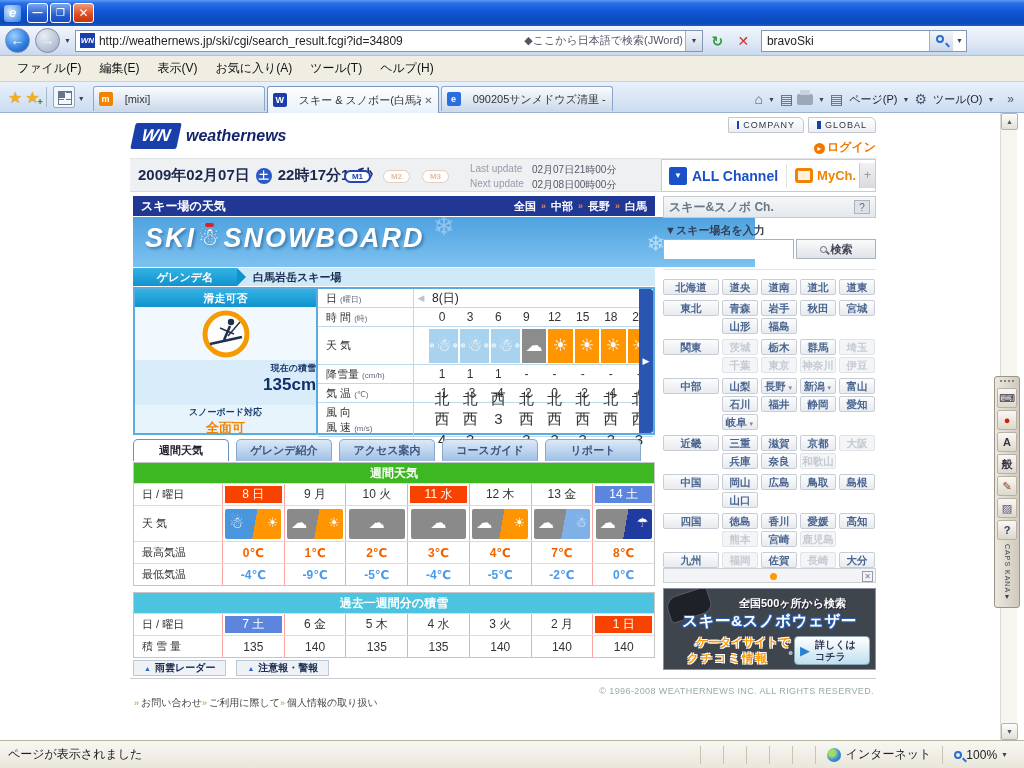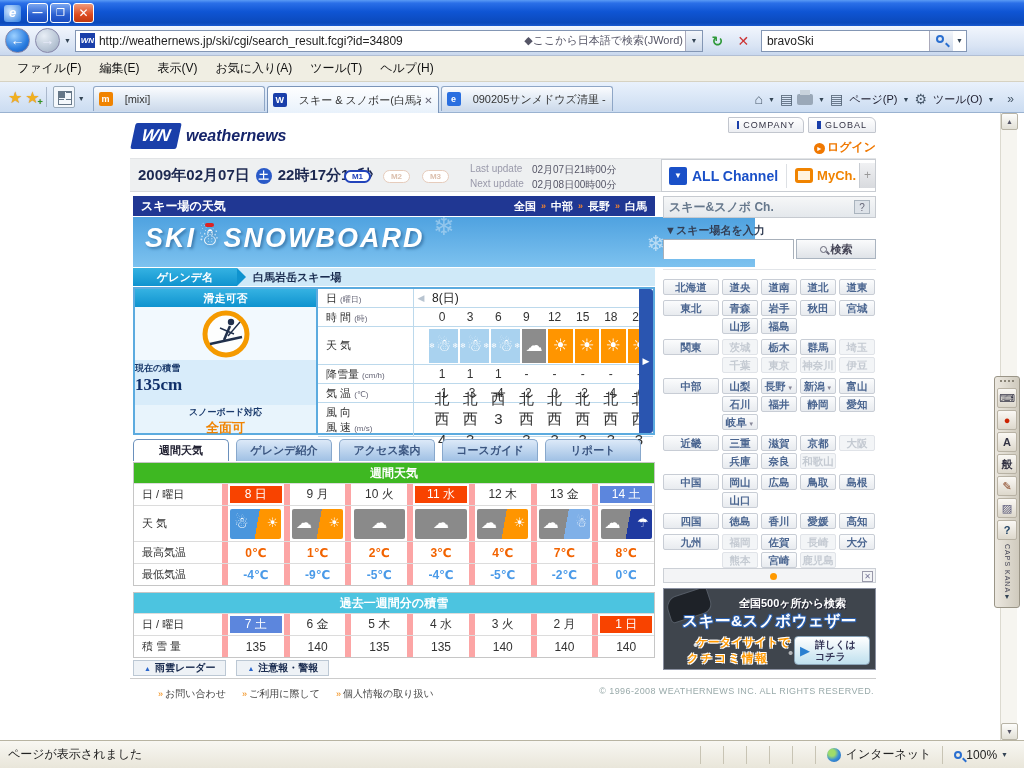--- a/index.html
+++ b/index.html
@@ -191,21 +191,21 @@
   .resort-label::after { content:""; position:absolute; right:-9px; top:0; border-left:9px solid #0f93cf;
     border-top:9px solid transparent; border-bottom:9px solid transparent; z-index:2; }
   .resort-name { flex:1; background:#cfe9f8; color:#1a2c50; font-size:11px; font-weight:bold;
     line-height:18px; padding-left:16px; }
 
   .hourly { left:133px; top:174px; width:522px; height:148px; background:#5cabdf; padding:2px; display:flex; }
   .hpanel { width:181px; background:#fff; display:flex; flex-direction:column; margin-right:2px; }
   .ridebar { height:18px; background:linear-gradient(180deg,#35b2e2,#0f93cf); color:#fff; font-size:11px;
     font-weight:bold; text-align:center; line-height:18px; }
   .iconarea { height:62px; background:#f2f9fe; display:flex; align-items:center; justify-content:center; }
-  .deptharea { height:52px; background:#d8ecfa; text-align:left;font-family:Liberation Serif, serif; }
+  .deptharea { height:52px; background:#d8ecfa; text-align:right; }
   .depthlabel { font-size:9px; font-weight:bold; color:#1a3a6c; padding-top:2px; }
   .depthval { font-size:17px; font-weight:bold; color:#10306a; }
   .boardarea { height:28px; background:#e8f4fc; text-align:center; }
   .boardlabel { font-size:9px; font-weight:bold; color:#1a3a6c; padding-top:1px; }
   .boardval { font-size:13px; font-weight:bold; color:#f08300; }
   .hgrid { position:relative; flex:1; background:#fff; }
   .hrow { display:flex; border-bottom:1px solid #bcd9ec; align-items:center; }
   .hrow:last-child { border-bottom:none; }
   .hlabel { width:96px; padding-left:8px; font-size:11px; color:#333; border-right:1px solid #bcd9ec;
     align-self:stretch; display:flex; flex-direction:column; justify-content:center; }
@@ -233,21 +233,21 @@
     text-align:center; line-height:21px; }
   .ctab.active { background:#fff; color:#223; border-color:#6a90bc; }
 
   .wtable { left:133px; top:349px; width:522px; border:1px solid #c6c6c6; background:#fff; }
   .wtitle-bar { height:20px; background:#3eb822; color:#fff; font-size:12px; font-weight:bold;
     text-align:center; line-height:20px; }
   .wtitle-bar.cyan { background:#4cc4e0; }
   .trow { display:flex; border-top:1px solid #dcdcdc; align-items:center; }
   .tlabel { width:88px; font-size:11px; color:#333; padding-left:8px; align-self:stretch;
     display:flex; align-items:center; }
-  .tcell { flex:1; border-left:6px solid #fca5a5; text-align:center; font-size:12px; color:#333;
+  .tcell { flex:1; border-left:1px solid #fca5a5; text-align:center; font-size:12px; color:#333;
     align-self:stretch; display:flex; align-items:center; justify-content:center; }
   .trow.days { height:22px; }
   .tcell.hot { background:#f84300; color:#fff; box-shadow:0 0 0 2px #fff inset; }
   .tcell.cold { background:#5c86dd; color:#fff; box-shadow:0 0 0 2px #fff inset; }
   .trow.icons { height:36px; }
   .trow.hi .tcell { color:#f26300; font-weight:bold; }
   .trow.lo .tcell { color:#4a9ae8; font-weight:bold; }
   .wkicon { width:92%; height:30px; border-radius:2px; position:relative; overflow:hidden; color:#fff; }
   .wkicon .lg { position:absolute; left:4px; top:4px; font-size:16px; }
   .wkicon .rg { position:absolute; right:3px; top:6px; font-size:13px; }
@@ -258,21 +258,21 @@
   .wk-cloud-snow { background:linear-gradient(100deg,#8a8a8a 53%,#7fb0e8 53%); }
   .wk-cloud-rain { background:linear-gradient(100deg,#8a8a8a 53%,#1f3aa0 53%); }
 
   .ptable { left:133px; top:479px; width:522px; border:1px solid #c6c6c6; background:#fff; }
   .minilinks { left:133px; top:547px; display:flex; gap:10px; }
   .mlink { height:16px; border:1px solid #bcc8d4; background:#eef2f6; font-size:10px; font-weight:bold;
     color:#1a2c50; display:flex; align-items:center; padding:0 10px; gap:4px; }
   .mlink .tri { color:#2a66cc; font-size:7px; }
 
   .site-footer { left:130px; top:565px; width:746px; border-top:1px solid #ccc; height:30px; }
-  .flinks { position:absolute; left:4px; top:8px; display:flex; gap:16px; font-size:10px; color:#444;margin-left:24px; }
+  .flinks { position:absolute; left:4px; top:17px; display:flex; font-size:10px; color:#444; }
   .flink .mark { color:#f08300; font-size:9px; margin-right:2px; }
   .copyright { position:absolute; right:2px; top:7px; font-size:9px; color:#9aa; letter-spacing:.4px; }
 
   
   .sb-title { left:663px; top:83px; width:213px; height:22px; background:linear-gradient(180deg,#f6f7f8,#e4e8ec);
     border:1px solid #c6cad0; display:flex; align-items:center; padding:0 5px; }
   .sb-title-text { font-size:12px; font-weight:bold; color:#66788c; }
   .helpbtn { margin-left:auto; width:16px; height:14px; background:#dde2e8; border:1px solid #aab4be;
     color:#667; font-size:10px; text-align:center; line-height:13px; }
   .sb-search-label { left:665px; top:110px; font-size:11px; font-weight:bold; color:#333f55; }
@@ -823,32 +823,32 @@
           <span class="rspacer"></span>
           <span class="rbtn pref">山口</span>
         </div>
         <div class="rrow gap">
           <span class="rbtn grp">四国</span>
           <span class="rbtn pref">徳島</span>
           <span class="rbtn pref">香川</span>
           <span class="rbtn pref">愛媛</span>
           <span class="rbtn pref">高知</span>
         </div>
+        <div class="rrow">
+          <span class="rspacer"></span>
+          <span class="rbtn pref off">熊本</span>
+          <span class="rbtn pref">宮崎</span>
+          <span class="rbtn pref off">鹿児島</span>
+        </div>
         <div class="rrow gap">
           <span class="rbtn grp">九州</span>
           <span class="rbtn pref off">福岡</span>
           <span class="rbtn pref">佐賀</span>
           <span class="rbtn pref off">長崎</span>
           <span class="rbtn pref">大分</span>
-        </div>
-        <div class="rrow">
-          <span class="rspacer"></span>
-          <span class="rbtn pref off">熊本</span>
-          <span class="rbtn pref">宮崎</span>
-          <span class="rbtn pref off">鹿児島</span>
         </div>
       </div>
     <div class="site-el pager">
       <span class="pdot"></span>
       <span class="pclose">✕</span>
     </div>
     <div class="site-el ad">
       <span class="glove"></span>
       <span class="ad-l1">全国500ヶ所から検索</span>
       <span class="ad-l2">スキー&amp;スノボウェザー</span>

